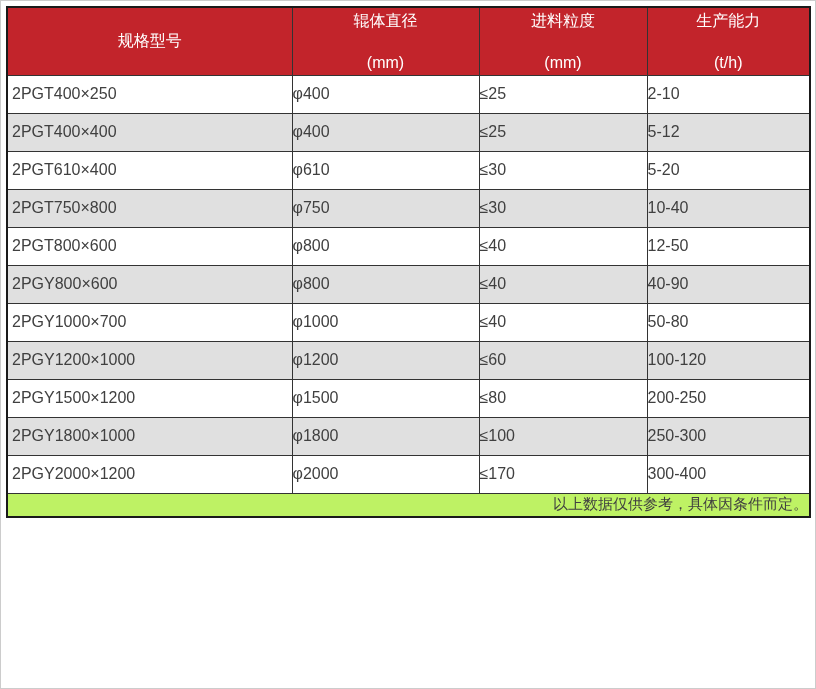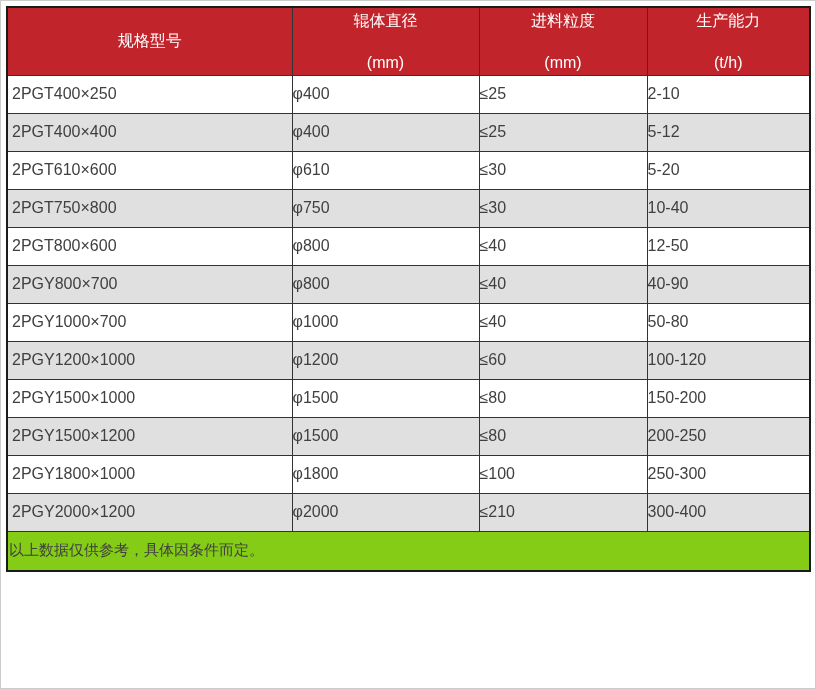--- a/index.html
+++ b/index.html
@@ -56,26 +56,26 @@
     padding: 0;
   }
   tbody tr:nth-child(even) td {
     background: var(--row-alt-bg, #e0e0e0);
   }
   tbody td.model {
     text-align: left;
     padding-left: 4px;
   }
   tfoot td {
-    height: 40px;
-    text-align: left;
+    height: 24px;
+    text-align: right;
     vertical-align: middle;
     font-size: 15px;
     color: var(--body-text, #404040);
-    background: #84cc16;
+    background: #bef264;
   }
 </style>
 </head>
 <body>
 
 <div class="canvas">
   <table class="spec">
     <colgroup>
       <col class="c1">
         <col class="c2">
@@ -108,77 +108,71 @@
           <td>≤25</td>
           <td>2-10</td>
         </tr>
         <tr>
           <td class="model">2PGT400×400</td>
           <td>φ400</td>
           <td>≤25</td>
           <td>5-12</td>
         </tr>
         <tr>
-          <td class="model">2PGT610×600</td>
+          <td class="model">2PGT610×400</td>
           <td>φ610</td>
           <td>≤30</td>
           <td>5-20</td>
         </tr>
         <tr>
           <td class="model">2PGT750×800</td>
           <td>φ750</td>
           <td>≤30</td>
           <td>10-40</td>
         </tr>
         <tr>
           <td class="model">2PGT800×600</td>
           <td>φ800</td>
           <td>≤40</td>
           <td>12-50</td>
         </tr>
         <tr>
-          <td class="model">2PGY800×700</td>
+          <td class="model">2PGY800×600</td>
           <td>φ800</td>
           <td>≤40</td>
           <td>40-90</td>
         </tr>
         <tr>
           <td class="model">2PGY1000×700</td>
           <td>φ1000</td>
           <td>≤40</td>
           <td>50-80</td>
         </tr>
         <tr>
           <td class="model">2PGY1200×1000</td>
           <td>φ1200</td>
           <td>≤60</td>
           <td>100-120</td>
         </tr>
         <tr>
-          <td class="model">2PGY1500×1000</td>
-          <td>φ1500</td>
-          <td>≤80</td>
-          <td>150-200</td>
-        </tr>
-        <tr>
           <td class="model">2PGY1500×1200</td>
           <td>φ1500</td>
           <td>≤80</td>
           <td>200-250</td>
         </tr>
         <tr>
           <td class="model">2PGY1800×1000</td>
           <td>φ1800</td>
           <td>≤100</td>
           <td>250-300</td>
         </tr>
         <tr>
           <td class="model">2PGY2000×1200</td>
           <td>φ2000</td>
-          <td>≤210</td>
+          <td>≤170</td>
           <td>300-400</td>
         </tr>
       </tbody>
     <tfoot>
       <tr>
         <td colspan="4">以上数据仅供参考，具体因条件而定。</td>
       </tr>
     </tfoot>
   </table>
 </div>

